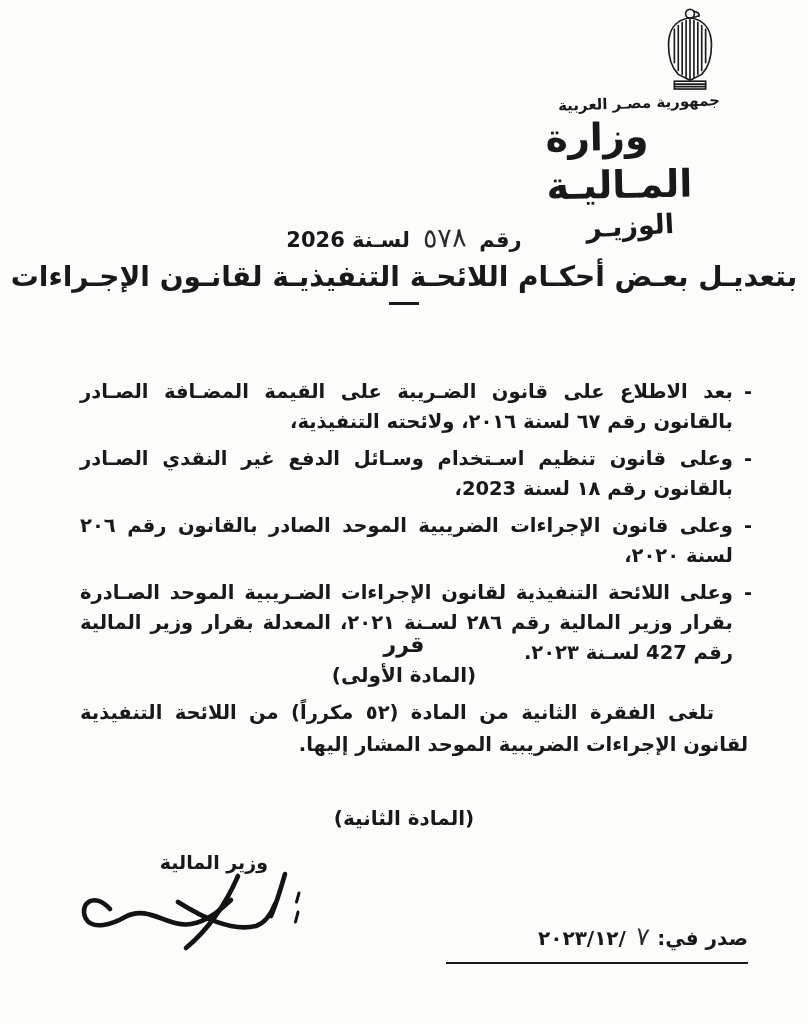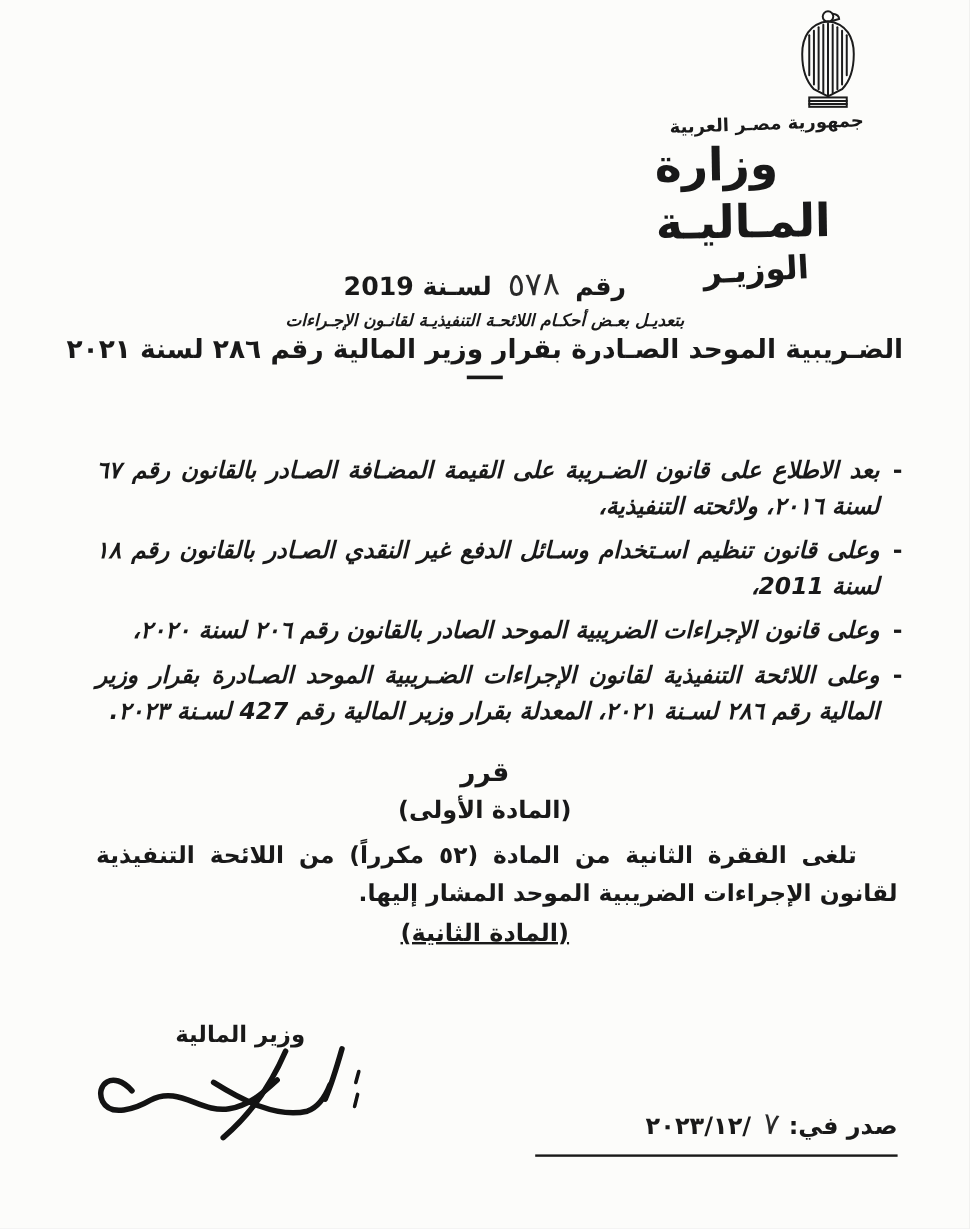--- a/index.html
+++ b/index.html
@@ -14,39 +14,39 @@
   .emblem svg{width:100%;height:100%;}
   .republic{font-size:15px;line-height:1.3;padding-left:14px;text-align:left;transform:rotate(-2deg);}
   .ministry{font-size:38px;line-height:1.25;padding-left:2px;text-align:left;transform:rotate(-1deg);letter-spacing:-1px;}
   .minister{font-size:27px;line-height:1.2;padding-left:42px;text-align:left;transform:rotate(-3deg);}
   
   .title-block{position:absolute;top:218px;left:0;width:100%;text-align:center;direction:rtl;}
   .t-line1{font-size:22px;}
   .t-line2{margin-top:4px;font-size:21px;display:flex;justify-content:center;align-items:baseline;gap:13px;direction:rtl;}
   .hand{font-weight:400;opacity:.92;}
   .hand-number{font-size:27px;letter-spacing:9px;transform:rotate(-2deg);}
-  .t-line3{margin-top:7px;font-size:14px;font-style:italic;}
+  .t-line3{margin-top:7px;font-size:28px;}
   .t-line4{margin-top:3px;font-size:22px;}
   .title-dash{width:30px;border-top:3px solid #191919;margin:9px auto 0;}
   
   .preamble-heading{position:absolute;top:343px;right:56px;font-size:21px;direction:rtl;}
   .clauses{position:absolute;top:377px;right:56px;left:80px;direction:rtl;}
   .clause{display:flex;gap:11px;font-size:19.5px;line-height:30px;margin-bottom:7px;}
   .clause .dash{flex:0 0 auto;}
-  .clause .txt{flex:1;text-align:justify;font-style:italic;}
+  .clause .txt{flex:1;text-align:justify;}
   
   .centered{position:absolute;left:0;width:100%;text-align:center;direction:rtl;}
   .qarrar{top:632px;font-size:22px;}
   .art1-head{top:663px;font-size:20px;}
-  .art2-head{top:765px;font-size:20px;text-decoration:underline;}
+  .art2-head{top:806px;font-size:20px;}
   .art-text{position:absolute;right:60px;left:80px;direction:rtl;font-size:19.5px;line-height:32px;text-align:justify;}
   .art1-text{top:697px;text-indent:34px;}
   .art2-text{top:798px;text-indent:18px;text-align:right;}
   
-  .sig-title{position:absolute;top:851px;left:146px;width:122px;text-align:left;font-size:19px;direction:rtl;}
+  .sig-title{position:absolute;top:851px;left:146px;width:122px;text-align:right;font-size:19px;direction:rtl;}
   .sig-scribble{position:absolute;top:869px;left:78px;width:228px;height:92px;}
   .sig-scribble svg{width:100%;height:100%;}
   .sig-name{position:absolute;top:935px;left:66px;width:196px;text-align:center;font-size:19.5px;direction:rtl;}
   
   .issued{
     position:absolute;top:922px;right:60px;width:302px;
     display:flex;direction:rtl;align-items:baseline;gap:8px;
     border-bottom:2.5px solid #191919;padding-bottom:11px;font-size:20px;
   }
   .hand-day{font-size:25px;transform:rotate(7deg);margin-left:2px;}
@@ -80,36 +80,35 @@
     </div>
     <div class="republic">جمهورية مصـر العربية</div>
     <div class="ministry">وزارة المـاليـة</div>
     <div class="minister">الوزيـر</div>
   </div>
 
   <div class="title-block">
     <div class="t-line2">
       <span>رقم</span>
       <span class="hand hand-number">٥٧٨</span>
-      <span>لسـنة 2019</span>
+      <span>لسـنة 2026</span>
     </div>
     <div class="t-line3">بتعديـل بعـض أحكـام اللائحـة التنفيذيـة لقانـون الإجـراءات</div>
-    <div class="t-line4">الضـريبية الموحد الصـادرة بقرار وزير المالية رقم ٢٨٦ لسنة ٢٠٢١</div>
     <div class="title-dash"></div>
   </div>
 
 
   <div class="clauses">
     <div class="clause">
       <span class="dash">-</span>
       <span class="txt">بعد الاطلاع على قانون الضـريبة على القيمة المضـافة الصـادر بالقانون رقم ٦٧ لسنة ٢٠١٦، ولائحته التنفيذية،</span>
     </div>
     <div class="clause">
       <span class="dash">-</span>
-      <span class="txt">وعلى قانون تنظيم اسـتخدام وسـائل الدفع غير النقدي الصـادر بالقانون رقم ١٨ لسنة 2011،</span>
+      <span class="txt">وعلى قانون تنظيم اسـتخدام وسـائل الدفع غير النقدي الصـادر بالقانون رقم ١٨ لسنة 2023،</span>
     </div>
     <div class="clause">
       <span class="dash">-</span>
       <span class="txt">وعلى قانون الإجراءات الضريبية الموحد الصادر بالقانون رقم ٢٠٦ لسنة ٢٠٢٠،</span>
     </div>
     <div class="clause">
       <span class="dash">-</span>
       <span class="txt">وعلى اللائحة التنفيذية لقانون الإجراءات الضـريبية الموحد الصـادرة بقرار وزير المالية رقم ٢٨٦ لسـنة ٢٠٢١، المعدلة بقرار وزير المالية رقم 427 لسـنة ٢٠٢٣.</span>
     </div>
   </div>

